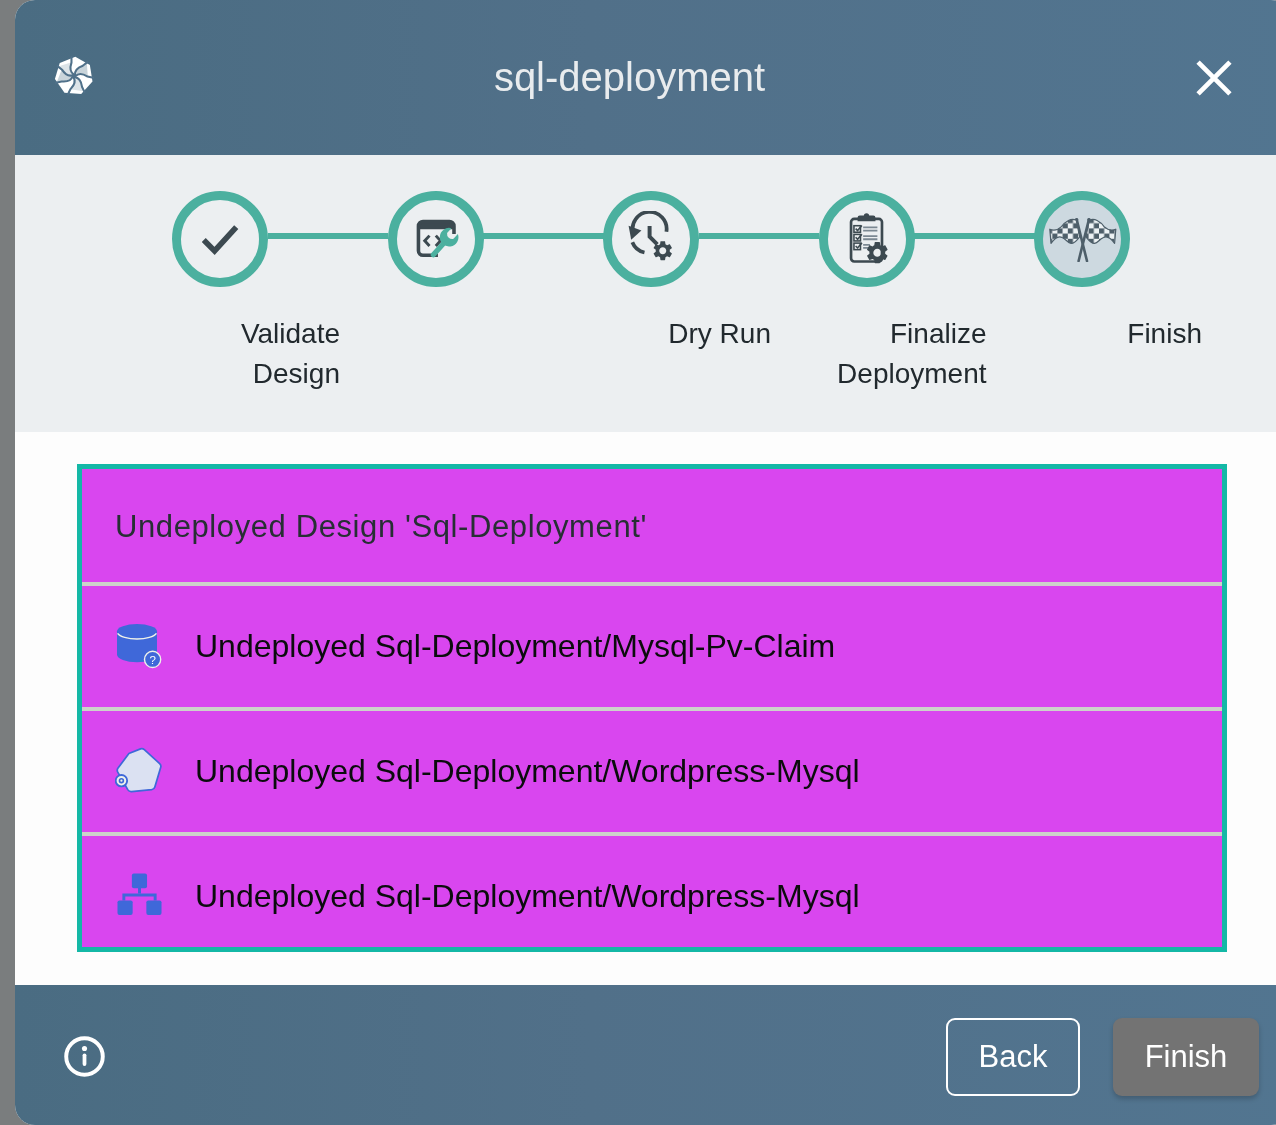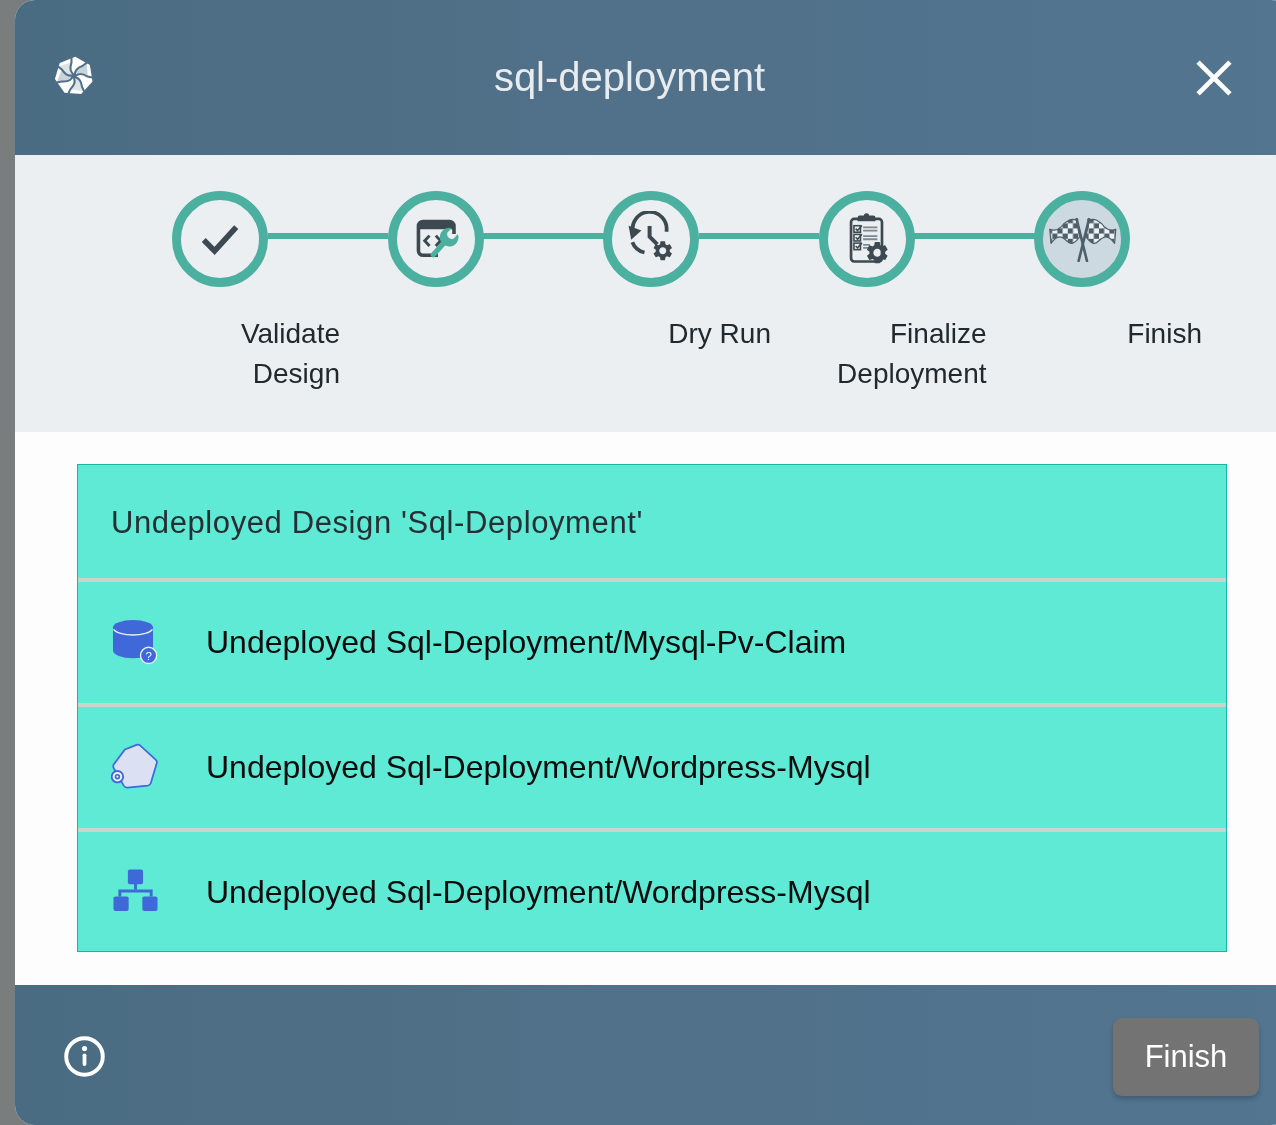--- a/index.html
+++ b/index.html
@@ -19,25 +19,25 @@
   .stepper { position:absolute; left:0; top:155px; width:1276px; height:277px; background:#ECEFF1; }
   .connline { position:absolute; top:78px; height:6px; background:#4bb09f; }
   .circ { position:absolute; top:36px; width:96px; height:96px; border-radius:50%;
           border:9px solid #4bb09f; background:#ECEFF1; display:flex; align-items:center; justify-content:center; }
   .circ.fill { background:#cdd9e0; }
   .slabel { position:absolute; top:159px; width:240px; text-align:right; color:#21292e;
             font-size:28px; line-height:40px; }
 
   
   .panel { position:absolute; left:62px; top:464px; width:1150px; height:488px;
-           background:#5eead4; border:1px solid #14b8a6; }
+           background:#d946ef; border:5px solid #14b8a6; }
   .prow { position:relative; width:100%; }
   .divider { width:100%; height:4px; background:#cdd2ca; }
   .hrowtext { position:absolute; left:33px; top:40px; font-size:31px; color:#272f34; letter-spacing:0.6px; }
-  .rtext { position:absolute; left:113px; top:37px; line-height:46px; font-size:32px; color:#0b0c0d;margin-left:15px; }
+  .rtext { position:absolute; left:113px; top:37px; line-height:46px; font-size:32px; color:#0b0c0d; }
   .ricon { position:absolute; left:34px; top:37px; width:46px; height:46px; }
 
   
   .ftr { position:absolute; left:0; top:985px; width:1276px; height:140px;
          background:linear-gradient(90deg,#4a6c82 0%,#517089 45%,#527590 100%); }
   .info { position:absolute; left:49px; top:1036px; width:41px; height:41px; }
   .btn-back { position:absolute; left:931px; top:1018px; width:134px; height:78px;
               border:2px solid #fff; border-radius:9px; color:#fff; font-size:31px;
               display:flex; align-items:center; justify-content:center; }
   .btn-finish { position:absolute; left:1098px; top:1018px; width:146px; height:78px;
@@ -192,14 +192,15 @@
       <div class="rtext">Undeployed Sql-Deployment/Wordpress-Mysql</div>
     </div>
   </div>
 
   <div class="ftr"></div>
   <svg class="info" viewBox="0 0 24 24">
     <circle cx="12" cy="12" r="10.7" fill="none" stroke="#fff" stroke-width="2.3"></circle>
     <rect x="10.9" y="10.2" width="2.2" height="7.3" rx="1.1" fill="#fff"></rect>
     <circle cx="12" cy="7.3" r="1.5" fill="#fff"></circle>
   </svg>
+  <div class="btn-back">Back</div>
   <div class="btn-finish">Finish</div>
 </div>
 
 </body></html>

